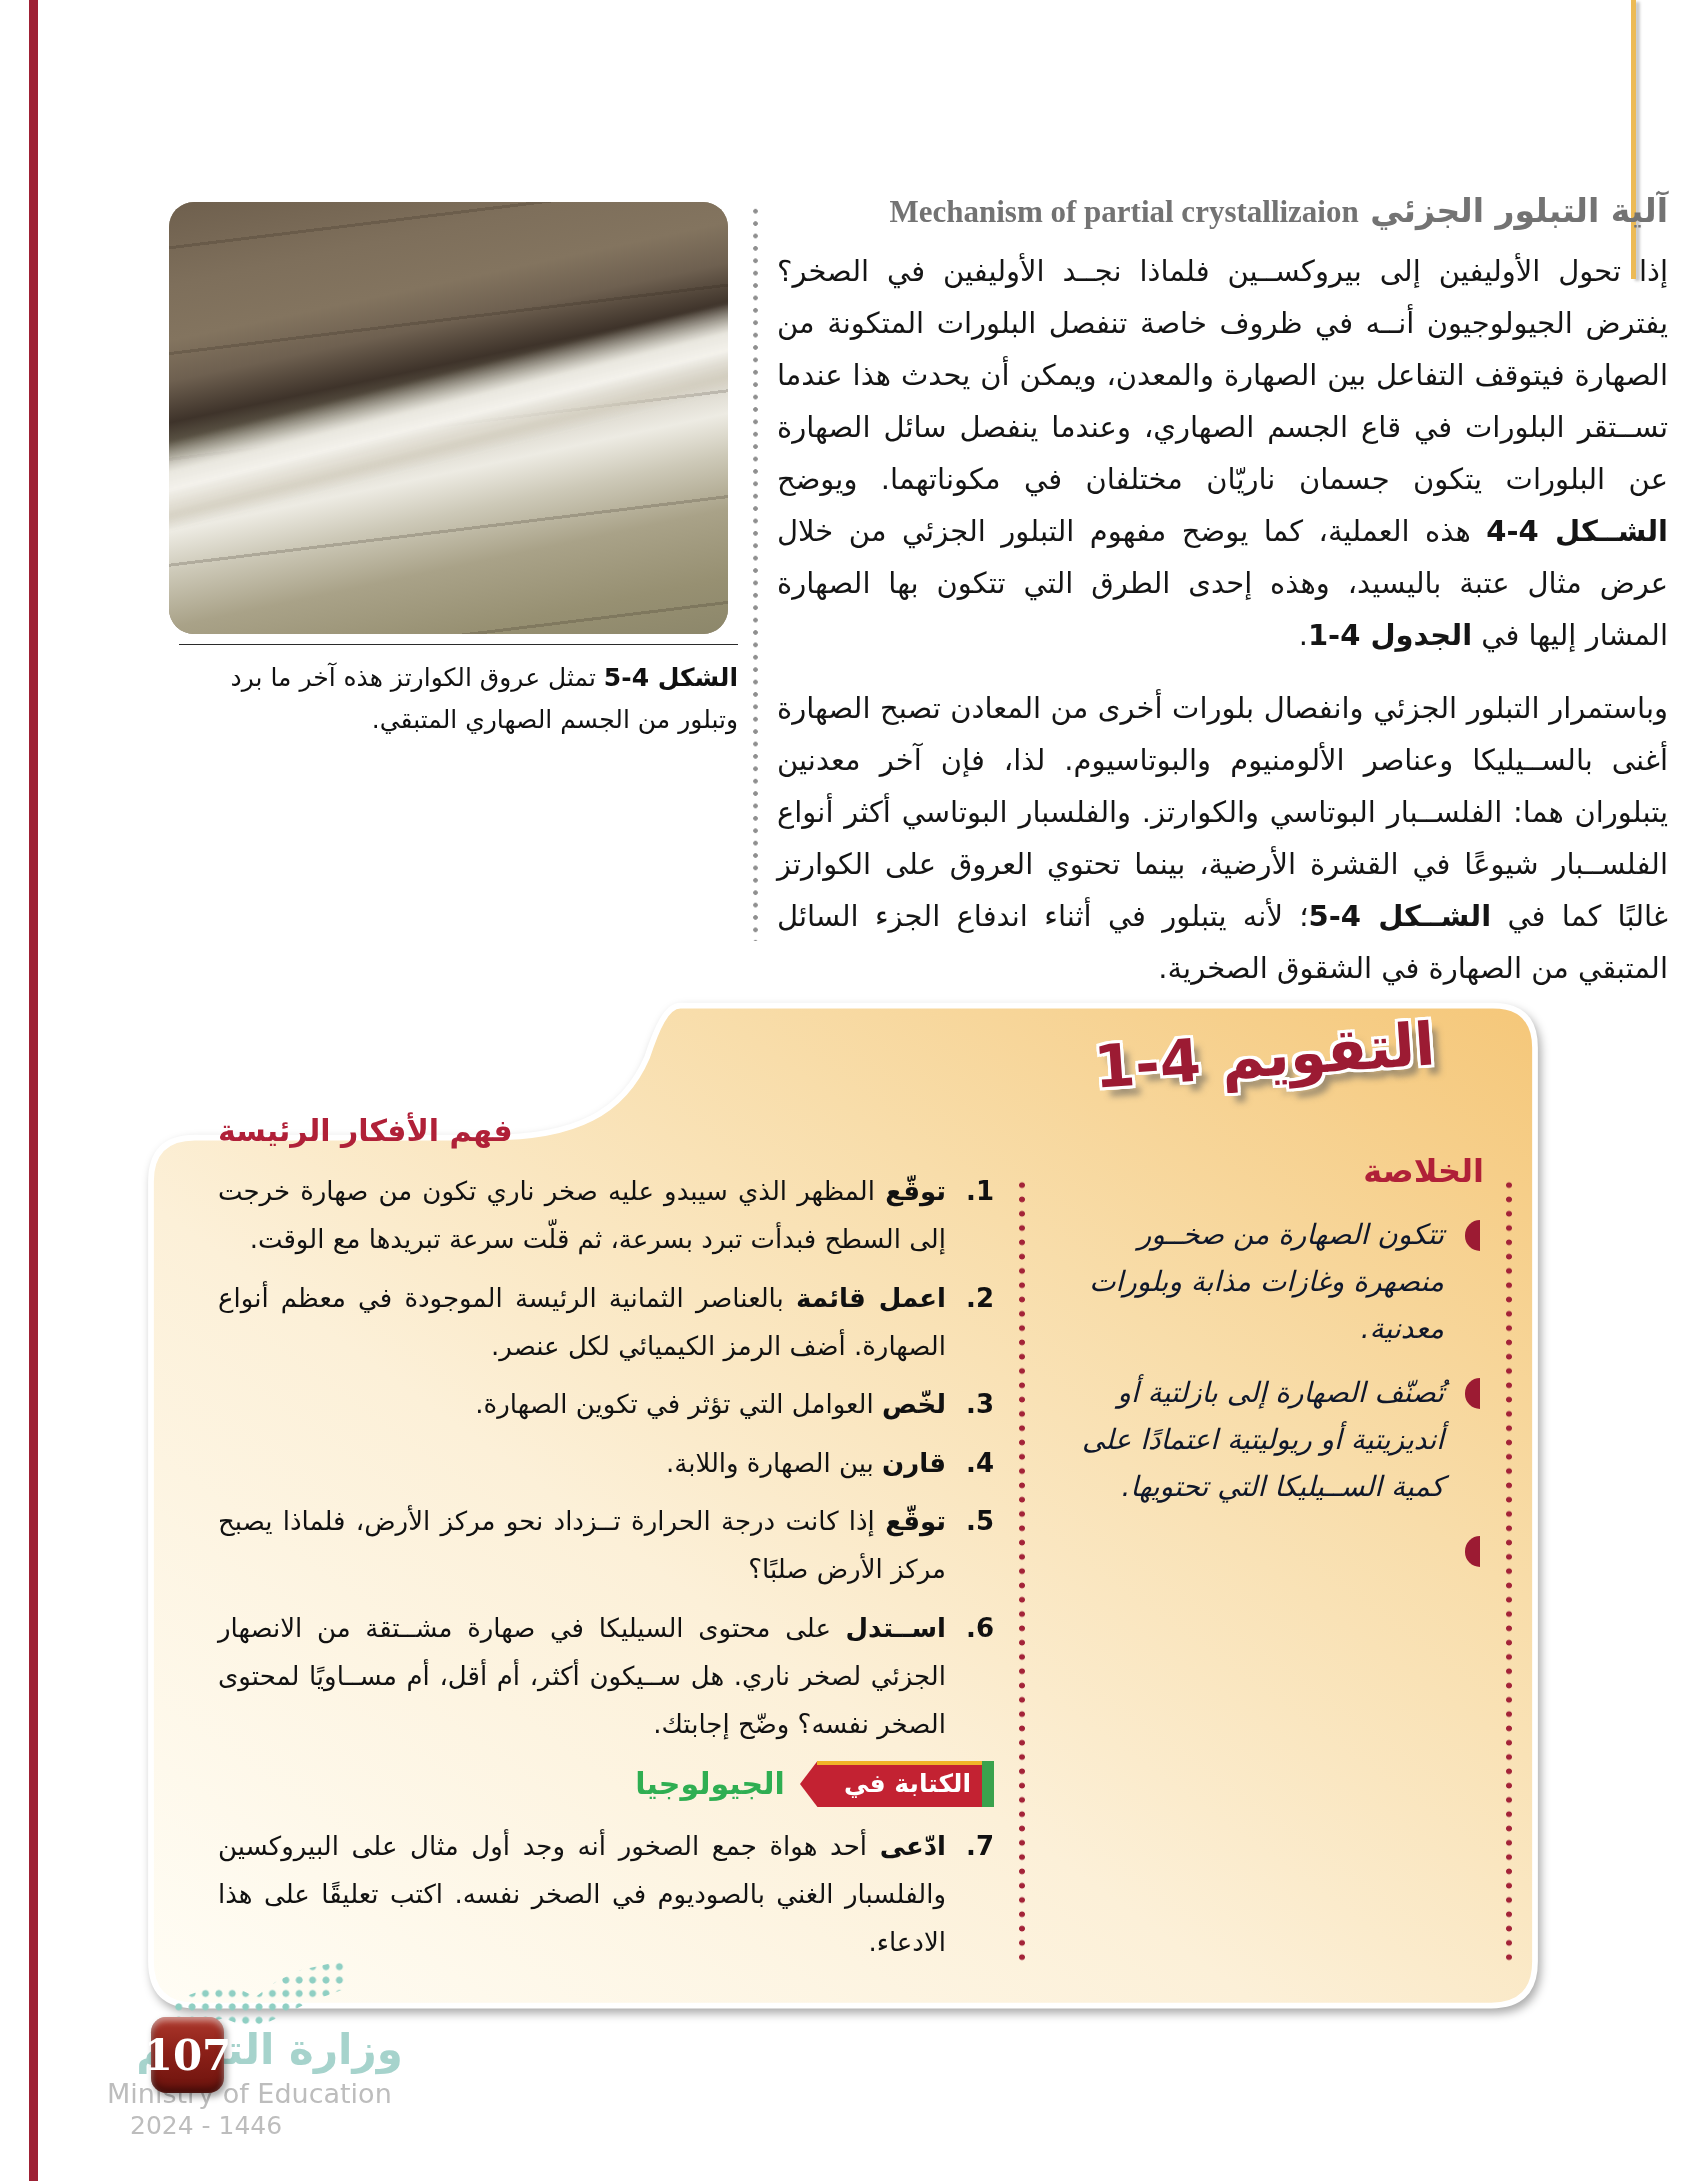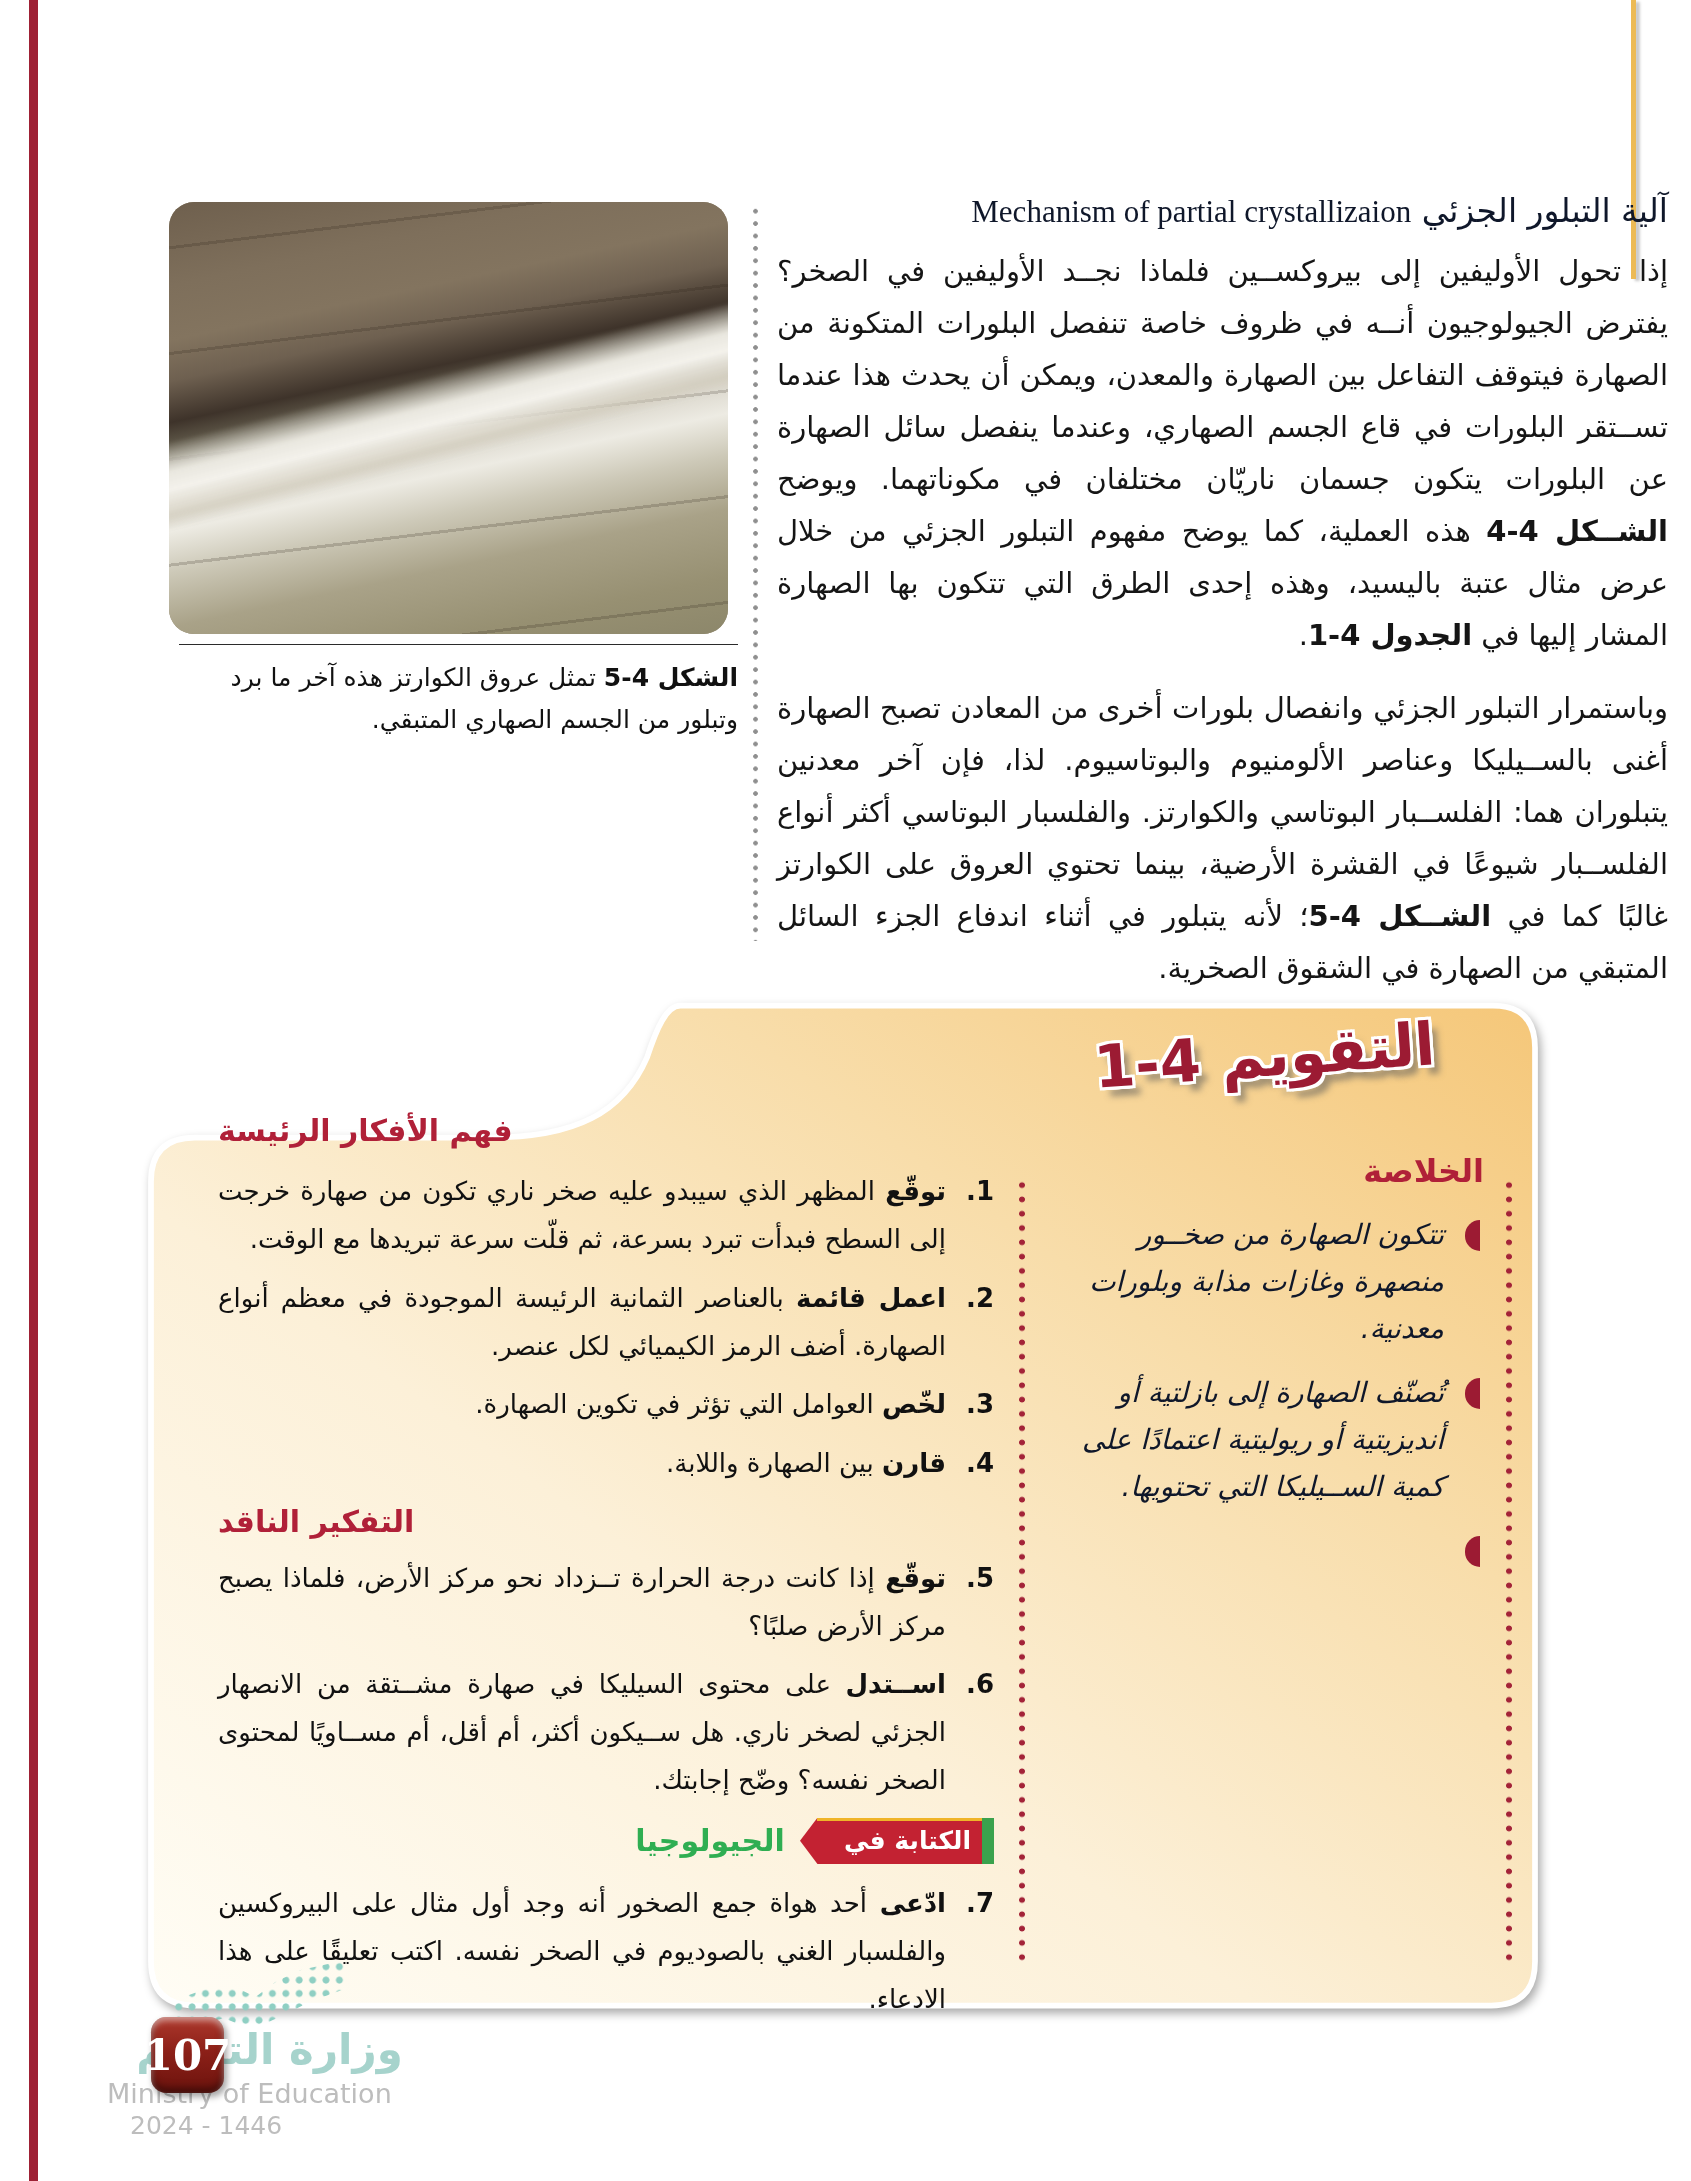--- a/index.html
+++ b/index.html
@@ -26,21 +26,21 @@
   
   .caption{position:absolute;left:179px;top:644px;width:559px;border-top:1.9px solid #2b2b2b;
            padding-top:11.5px;direction:rtl;text-align:right;font-size:25px;line-height:42px;color:#111;}
   .caption .ref{font-weight:bold;}
   
   .dotted-sep{position:absolute;left:753px;top:205px;width:4.8px;height:736px;
     background-image:radial-gradient(circle,#8f8f8f 1.9px,transparent 2.6px);
     background-size:4.8px 12.4px;background-repeat:repeat-y;}
   
   .main-col{position:absolute;right:24px;top:191px;width:891px;direction:rtl;}
-  .sec-heading{font-size:33px;font-weight:normal;color:#0f172a;text-align:right;margin:0 0 15.3px 0;}
+  .sec-heading{font-size:33px;font-weight:bold;color:#737373;text-align:right;margin:0 0 15.3px 0;}
   .sec-heading .en{font-family:"Liberation Serif","DejaVu Serif",serif;font-size:31px;}
   .para{font-size:29px;line-height:52px;text-align:justify;margin:0;}
   .para .ref{font-weight:bold;}
   .para+.para{margin-top:21px;}
   
   .assess-svg{position:absolute;left:107px;top:1000px;width:1472px;height:1017px;
               filter:drop-shadow(3.8px 5.7px 4.8px rgba(0,0,0,.33));}
   .assess-title{position:absolute;right:203px;top:1021px;width:449px;direction:rtl;text-align:center;
     font-size:59px;font-weight:bold;color:#9c1b33;transform:rotate(-4deg);
     text-shadow:2.9px 0 0 #fff,-2.9px 0 0 #fff,0 2.9px 0 #fff,0 -2.9px 0 #fff,
@@ -163,21 +163,20 @@
     </div>
     <div class="item">
       <span class="num">3.</span>
       <span class="lead">لخّص</span><span> العوامل التي تؤثر في تكوين الصهارة.</span>
     </div>
     <div class="item">
       <span class="num">4.</span>
       <span class="lead">قارن</span><span> بين الصهارة واللابة.</span>
     </div>
 
-    <h3 class="col-heading crit-heading">التفكير الناقد</h3>
 
     <div class="item">
       <span class="num">5.</span>
       <span class="lead">توقّع</span><span> إذا كانت درجة الحرارة تــزداد نحو مركز الأرض، فلماذا يصبح مركز الأرض صلبًا؟</span>
     </div>
     <div class="item">
       <span class="num">6.</span>
       <span class="lead">اســتدل</span><span> على محتوى السيليكا في صهارة مشــتقة من الانصهار الجزئي لصخر ناري. هل ســيكون أكثر، أم أقل، أم مســاويًا لمحتوى الصخر نفسه؟ وضّح إجابتك.</span>
     </div>
 

